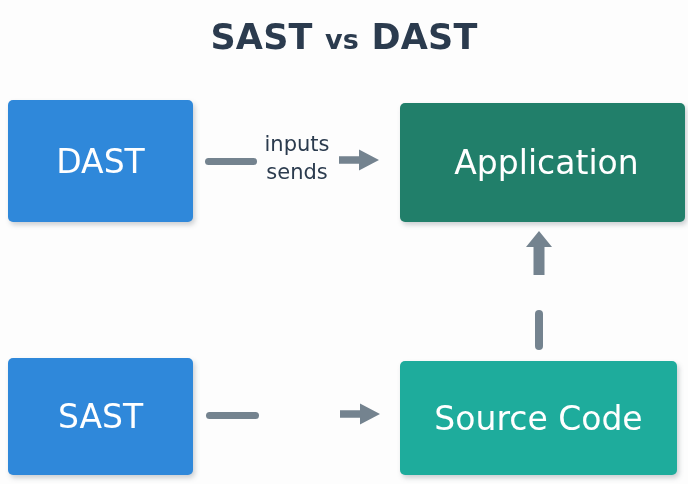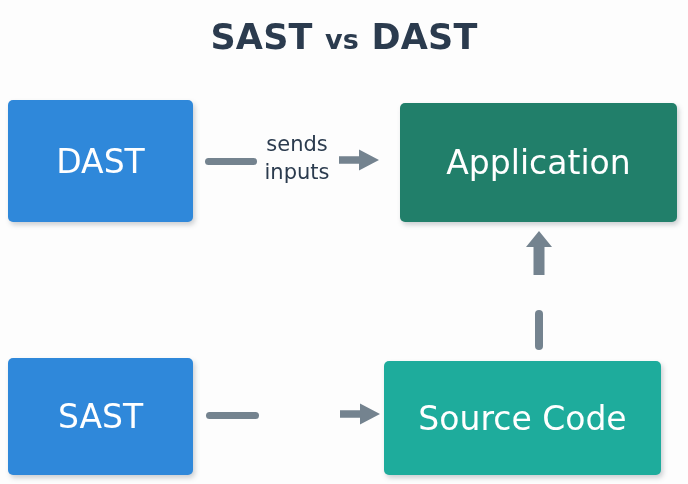--- a/index.html
+++ b/index.html
@@ -53,23 +53,24 @@
     left: 8px;  top: 100px;  width: 185px;  height: 122px;
     background: #2f88da;
   }
   .node-sast {
     left: 8px;  top: 358px;  width: 185px;  height: 117px;
     background: #2f88da;
   }
   .node-application {
     left: 400px; top: 103px; width: 277px; height: 119px;
     background: #217f6a;
+    padding-left: 8px;
   }
   .node-source {
-    left: 384px; top: 361px; width: 277px; height: 114px;
+    left: 400px; top: 361px; width: 277px; height: 114px;
     background: #1eac9c;
   }
 
   
   .seg-h {
     position: absolute;
     height: 7px;
     border-radius: 4px;
     background: #74838f;
   }
@@ -141,22 +142,22 @@
 
   <div class="seg-h" style="left:205px; top:158px; width:52px;"></div>
 
   <div class="arrow-r" style="left:339px; top:149px;">
     <svg viewBox="0 0 40 22" xmlns="http://www.w3.org/2000/svg" aria-hidden="true">
       <path d="M0 7.2 h20 V0.5 L40 11 L20 21.5 V14.8 H0 Z" fill="currentColor"></path>
     </svg>
   </div>
 
   <div class="edge-label lbl-sends">
+    <div>inputs</div>
     <div>sends</div>
-    <div>inputs</div>
   </div>
 
   <div class="arrow-u" style="left:526px; top:231px;">
     <svg viewBox="0 0 26 44" xmlns="http://www.w3.org/2000/svg" aria-hidden="true">
       <path d="M13 0 L26 16 H18.5 V44 H7.5 V16 H0 Z" fill="currentColor"></path>
     </svg>
   </div>
 
   <div class="seg-v" style="left:535px; top:310px; height:40px;"></div>
 

